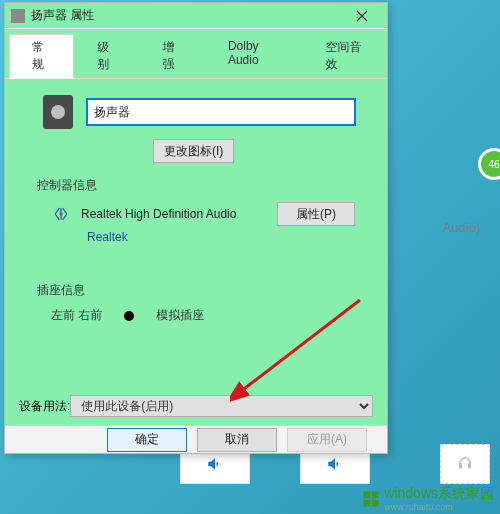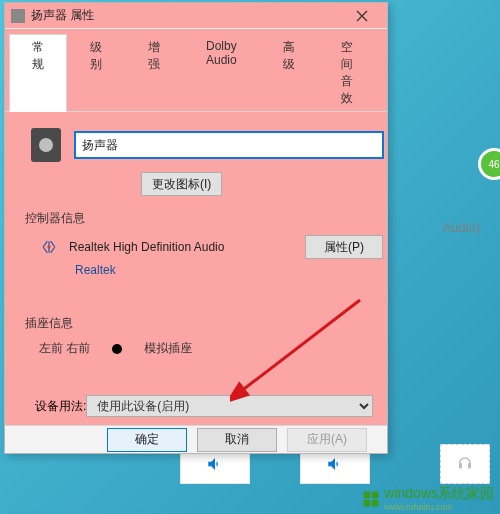--- a/index.html
+++ b/index.html
@@ -68,21 +68,21 @@
     font-size:14px;
     color:#3a9b1e;
     font-weight:400;
   }
   .wm-flag { width:18px;height:18px; }
   .dialog {
     position: absolute;
     top: 2px; left: 4px;
     width: 384px;
     height: 452px;
-    background: #fca5a5;
+    background: #86efac;
     border: 1px solid #b7b7b7;
     box-shadow: 3px 3px 8px rgba(0,0,0,0.2);
     display: flex;
     flex-direction: column;
   }
   .titlebar {
     height: 26px;
     display:flex;
     align-items:center;
     padding: 0 6px;
@@ -113,23 +113,22 @@
     position:relative;
     top:1px;
   }
   .tab.active {
     border-color:#d6d6d6;
     background:#fff;
     border-bottom:1px solid #fff;
   }
   .tab-content {
     flex:1;
-    padding:10px 4px 6px;
+    padding:10px 32px 6px;
     position:relative;
-    margin-left:16px;
   }
   .row1 { display:flex;align-items:center;gap:14px;margin:6px 0 10px 6px; }
   .device-icon {
     width:30px;height:34px;
     background:#4a4a4a;
     border-radius:3px;
     position:relative;
   }
   .device-icon::after{
     content:"";position:absolute;left:8px;top:10px;width:14px;height:14px;
@@ -240,21 +239,20 @@
           <path d="M1 1 L11 11 M11 1 L1 11" stroke="#333" stroke-width="1.2"></path>
         </svg>
     </div>
   </div>
 
   <div class="tabrow">
     <div class="tab active"><span>常规</span></div>
     <div class="tab"><span>级别</span></div>
     <div class="tab"><span>增强</span></div>
     <div class="tab"><span>Dolby Audio</span></div>
-    <div class="tab"><span>高级</span></div>
     <div class="tab"><span>空间音效</span></div>
   </div>
 
   <div class="tab-content">
     <div class="row1">
       <div class="device-icon"></div>
       <input class="name-input" value="扬声器" style="">
     </div>
     <div class="change-icon-btn-row">
       <button class="btn">更改图标(I)</button>

